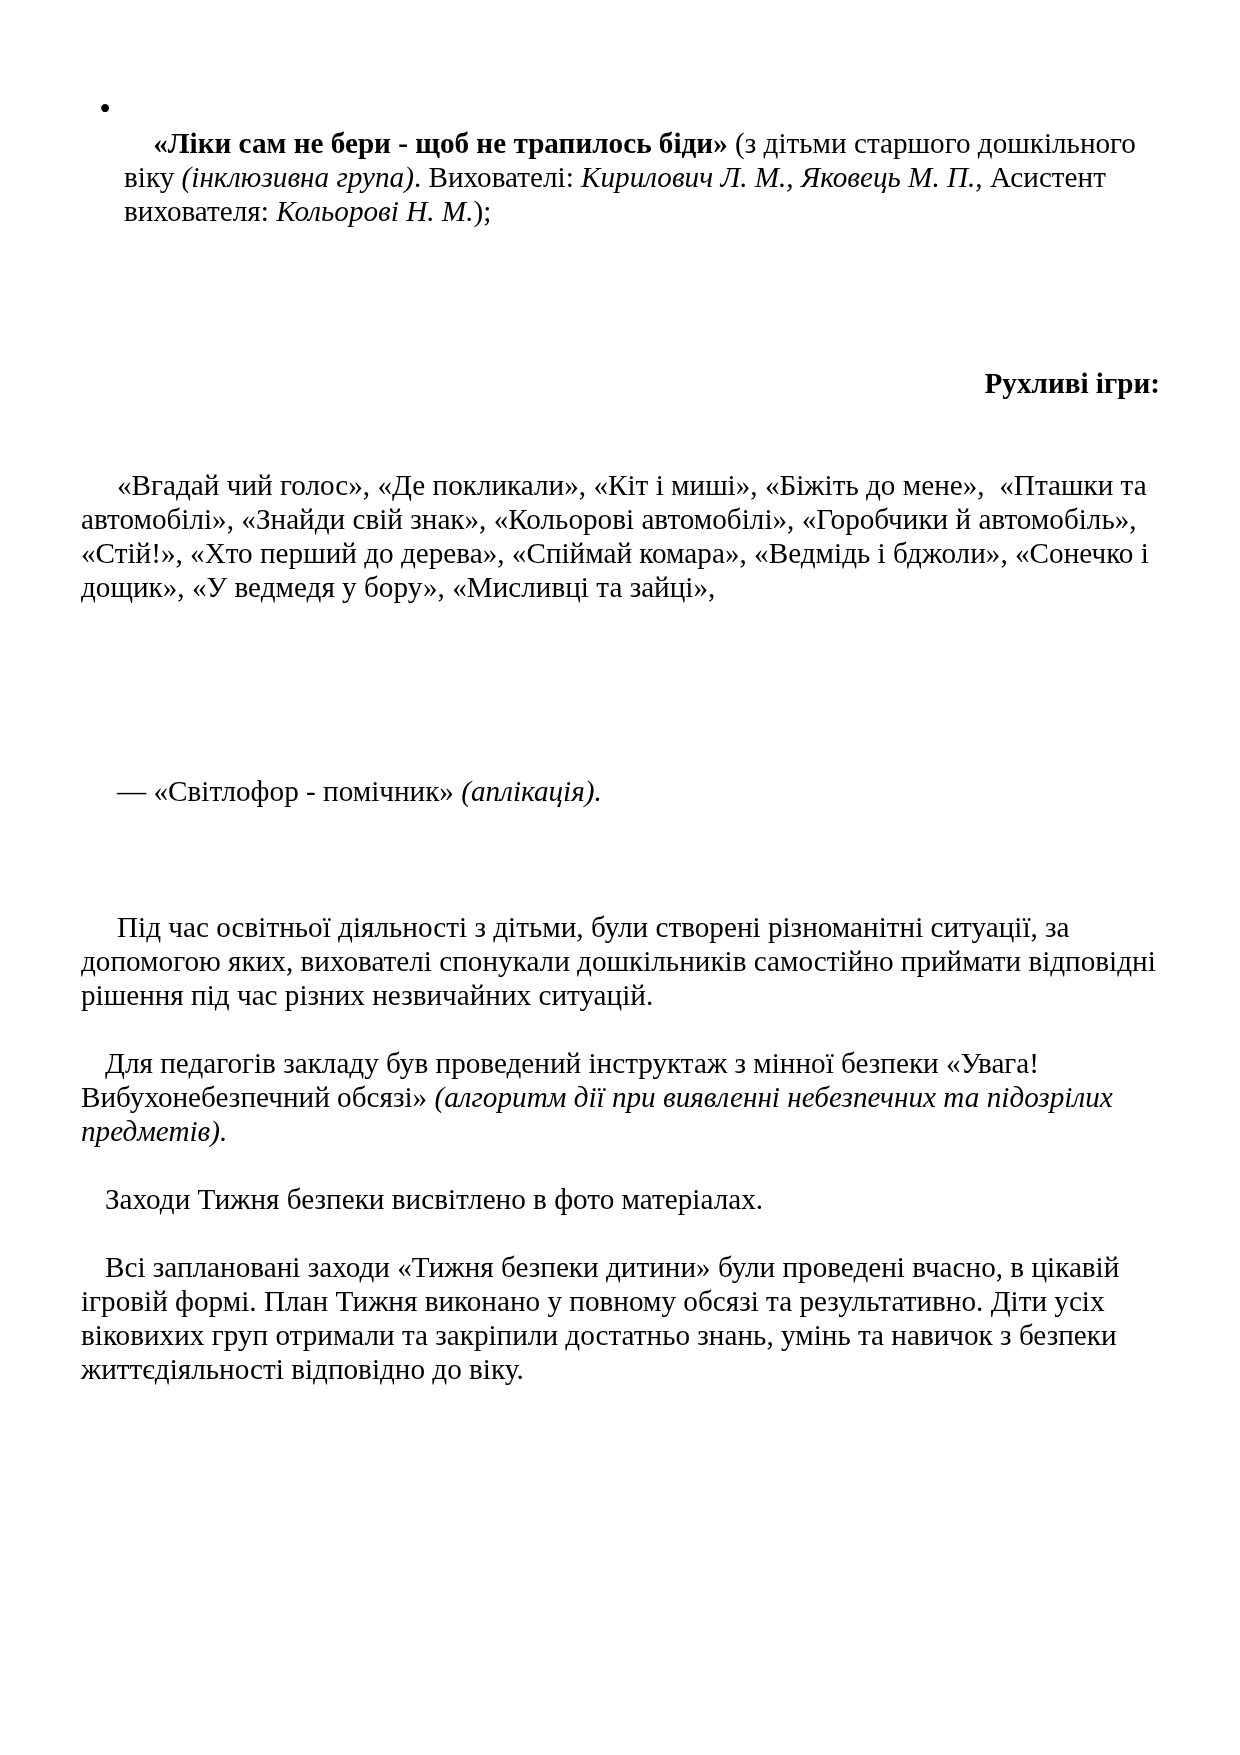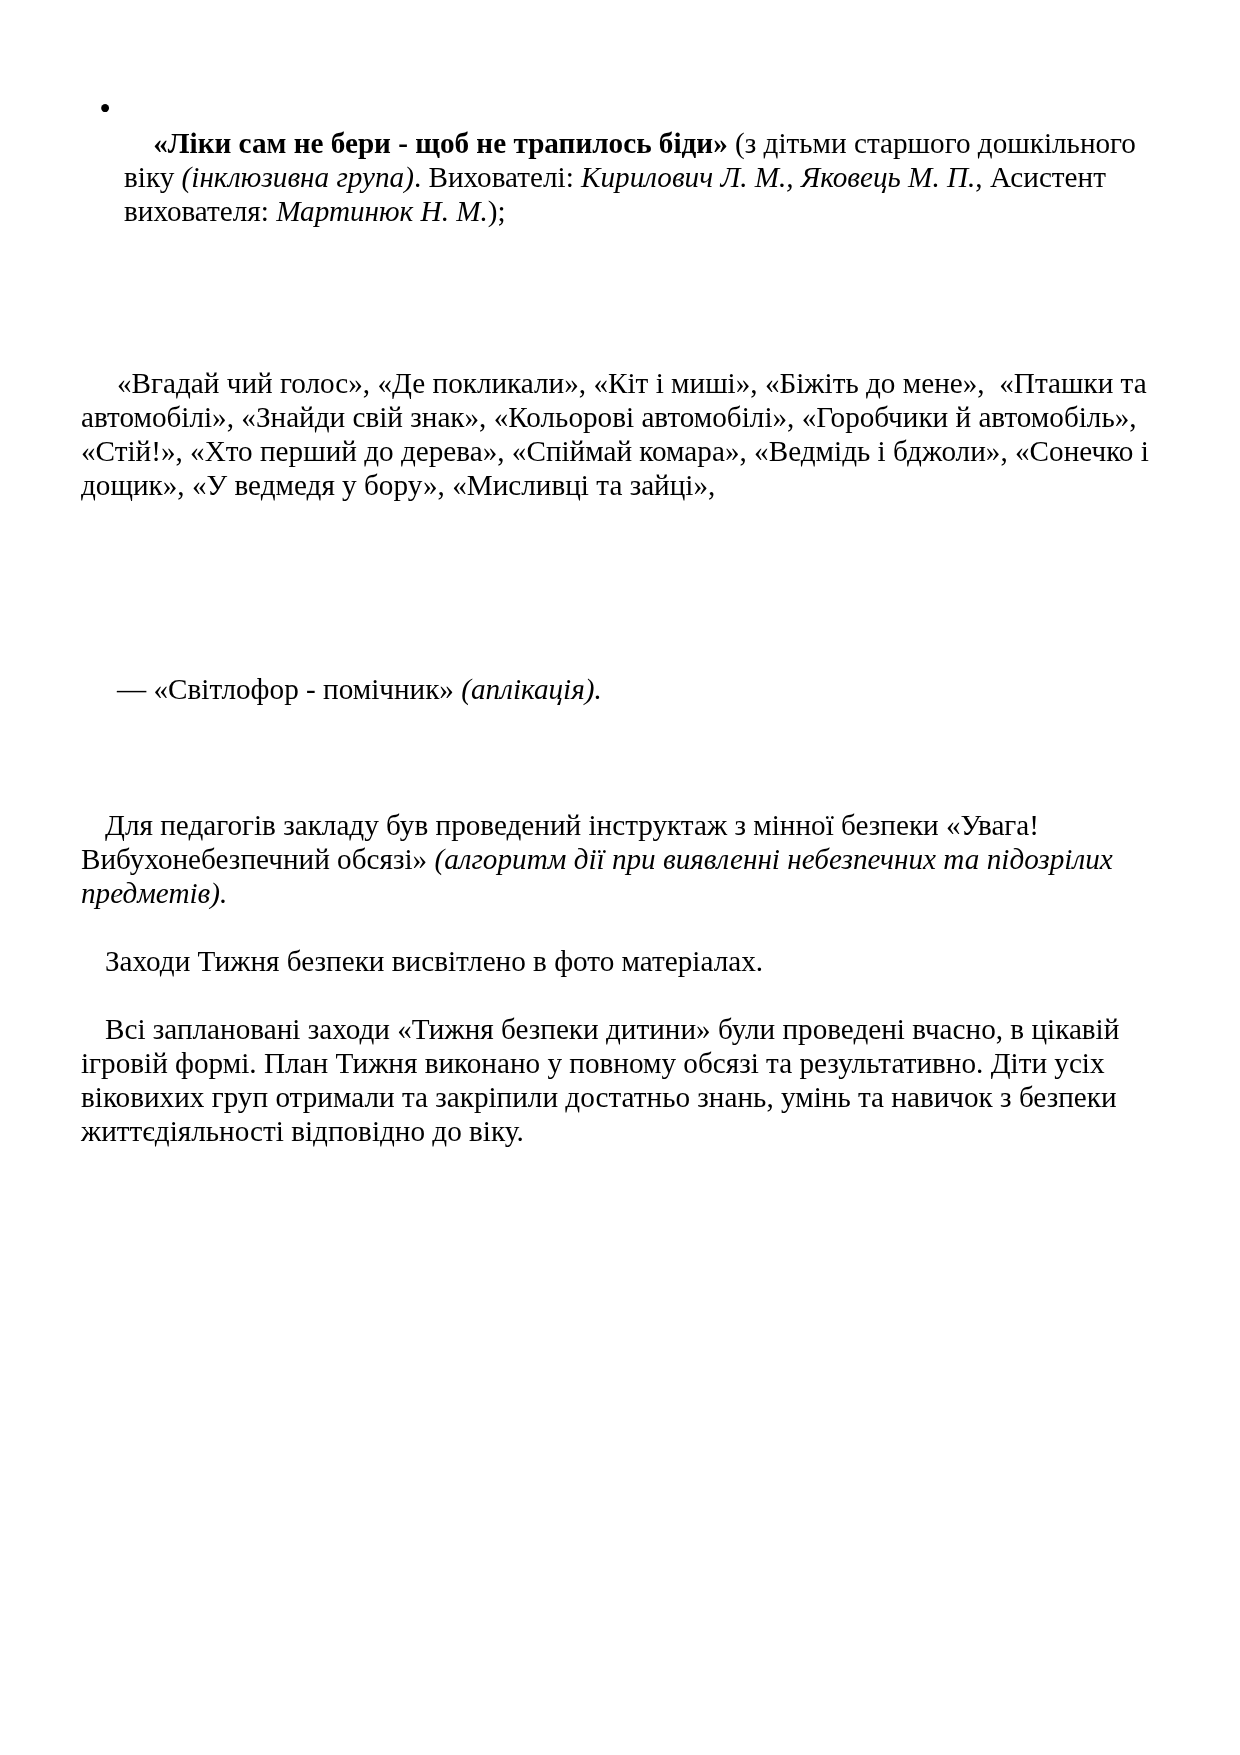--- a/index.html
+++ b/index.html
@@ -33,31 +33,33 @@
     top: -1px;
     font-weight: bold;
   }
 </style>
 </head>
 <body>
 
 <div class="page">
 
   <div class="bullet-item">
-    <span class="bullet-marker">•</span><span class="b">«Ліки сам не бери - щоб не трапилось біди»</span><span> (з дітьми старшого дошкільного віку </span><span class="i">(інклюзивна група)</span><span>. Вихователі: </span><span class="i">Кирилович Л. М., Яковець М. П.</span><span>, Асистент вихователя: </span><span class="i">Мартинюк Н. М.</span><span>);</span>
+    <span class="bullet-marker">•</span><span class="b">«Ліки сам не бери - щоб не трапилось біди»</span><span> (з дітьми старшого дошкільного віку </span><span class="i">(інклюзивна група)</span><span>. Вихователі: </span><span class="i">Кирилович Л. М., Яковець М. П.</span><span>, Асистент вихователя: </span><span class="i">Кольорові Н. М.</span><span>);</span>
   </div>
 
   <div class="para">
+    <div class="b indent36">Рухливі ігри:</div>
     <div class="indent36">«Вгадай чий голос», «Де покликали», «Кіт і миші», «Біжіть до мене»,  «Пташки та автомобілі», «Знайди свій знак», «Кольорові автомобілі», «Горобчики й автомобіль», «Стій!», «Хто перший до дерева», «Спіймай комара», «Ведмідь і бджоли», «Сонечко і дощик», «У ведмедя у бору», «Мисливці та зайці»,</div>
   </div>
 
   <div class="para">
     <div class="indent36"><span>— «Світлофор - помічник» </span><span class="i">(аплікація).</span></div>
   </div>
 
+  <div class="para indent36">Під час освітньої діяльності з дітьми, були створені різноманітні ситуації, за допомогою яких, вихователі спонукали дошкільників самостійно приймати відповідні рішення під час різних незвичайних ситуацій.</div>
 
   <div class="para indent24"><span>Для педагогів закладу був проведений інструктаж з мінної безпеки «Увага! Вибухонебезпечний обсязі» </span><span class="i">(алгоритм дії при виявленні небезпечних та підозрілих предметів).</span></div>
 
   <div class="para indent24">Заходи Тижня безпеки висвітлено в фото матеріалах.</div>
 
   <div class="para indent24">Всі заплановані заходи «Тижня безпеки дитини» були проведені вчасно, в цікавій ігровій формі. План Тижня виконано у повному обсязі та результативно. Діти усіх віковихих груп отримали та закріпили достатньо знань, умінь та навичок з безпеки життєдіяльності відповідно до віку.</div>
 
 </div>
 
 </body></html>

